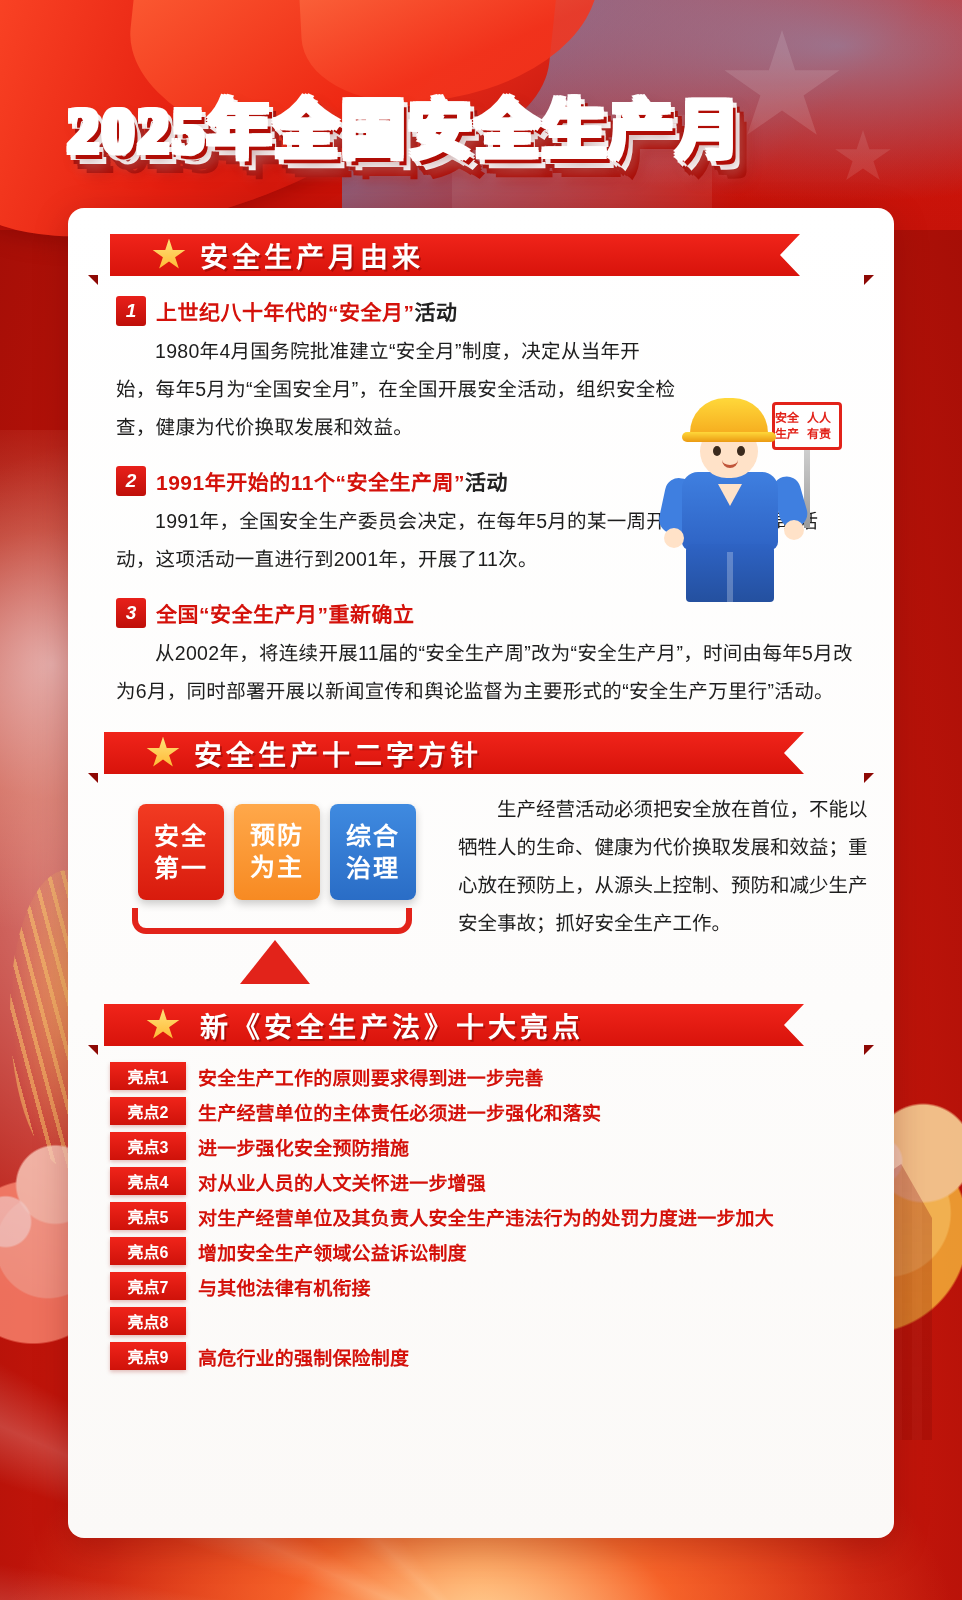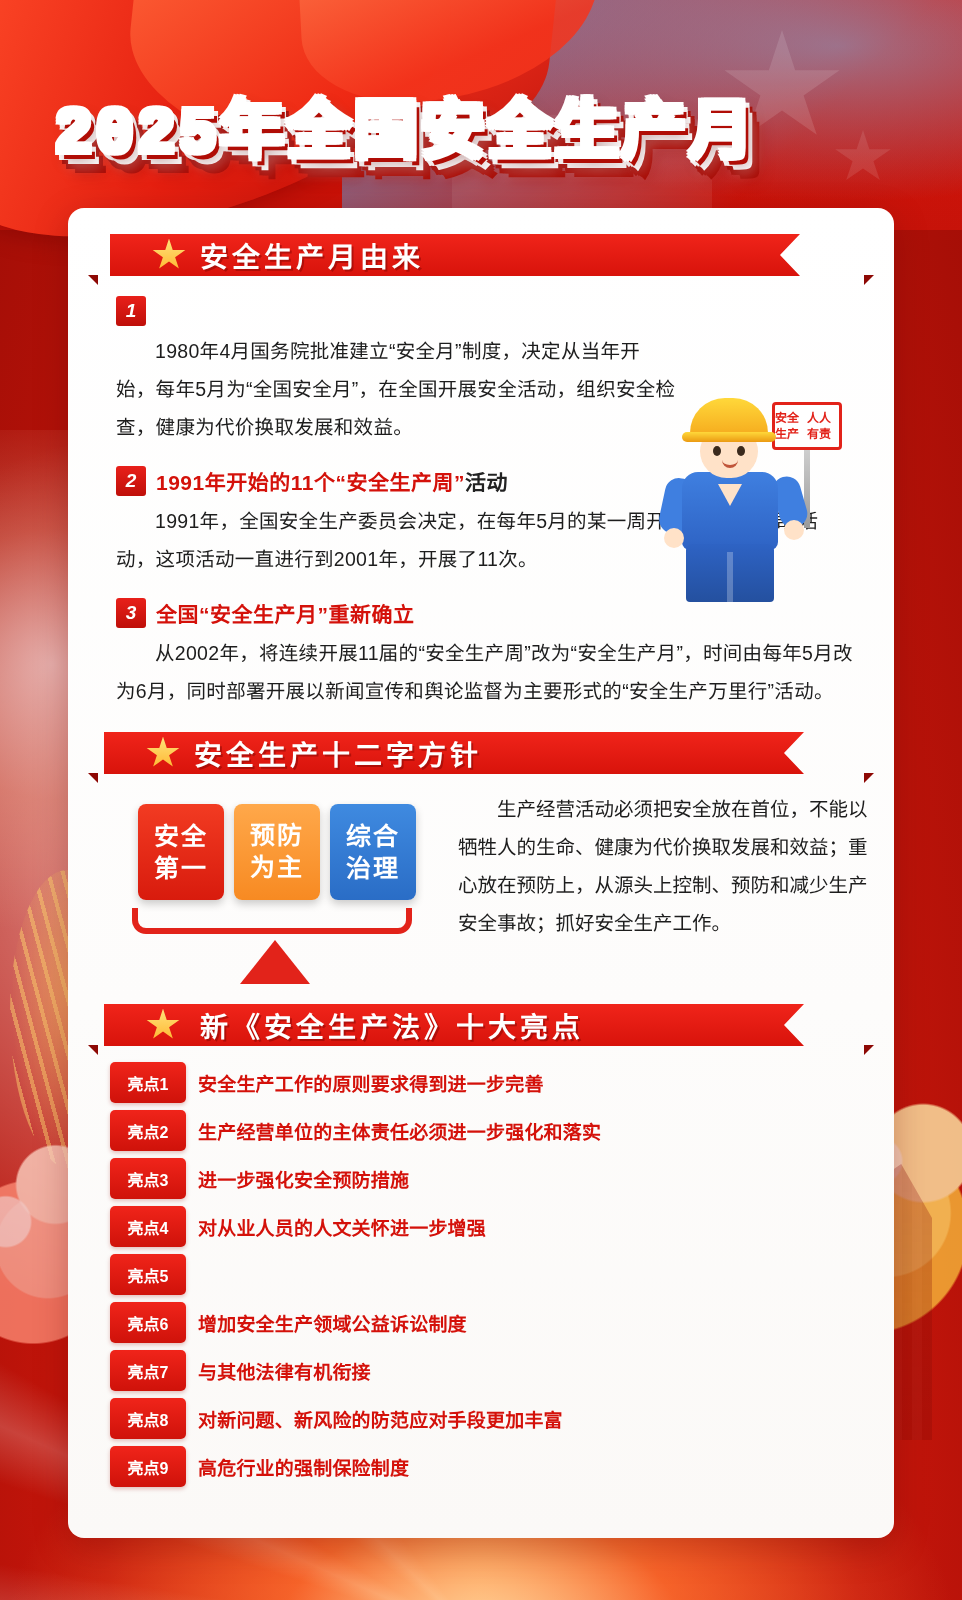--- a/index.html
+++ b/index.html
@@ -128,21 +128,21 @@
        rgba(255,255,255,0) 38deg, rgba(255,255,255,0.2) 44deg, rgba(255,255,255,0) 50deg,
        rgba(255,255,255,0) 58deg, rgba(255,255,255,0.16) 64deg, rgba(255,255,255,0) 72deg);
   }
 
   
   .poster-title {
     position: absolute; top: 78px; left: 0; width: 810px;
     text-align: center;
     font-size: 64px; font-weight: 900; letter-spacing: 3px;
     color: #ffe9c2;
-    font-family: Liberation Mono, monospace;
+    font-family: Liberation Serif, serif;
     text-shadow:
       0 0 0 #fff,
       3px 0 0 #fff, -3px 0 0 #fff, 0 3px 0 #fff, 0 -3px 0 #fff,
       3px 3px 0 #fff, -3px 3px 0 #fff, 3px -3px 0 #fff, -3px -3px 0 #fff,
       6px 7px 0 #b00d06, 7px 9px 14px rgba(90,0,0,0.45);
     background: linear-gradient(180deg, #fff7e0 0%, #ffd98f 48%, #ffbe57 52%, #ffe9b8 100%);
     -webkit-background-clip: text; background-clip: text;
     -webkit-text-fill-color: transparent;
     filter: drop-shadow(4px 5px 0 #ffffff) drop-shadow(7px 9px 0 #a90c06);
   }
@@ -279,25 +279,25 @@
   }
   .policy-text {
     position: absolute; left: 360px; top: 0; width: 410px;
     font-size: 19.5px; line-height: 38px; color: #1d1d1d; text-indent: 39px;
   }
 
   
   .hl-list { margin: 16px 0 0 12px; display: flex; flex-direction: column; gap: 7px; }
   .hl-row { display: flex; align-items: center; gap: 12px; }
   .hl-tag {
-    flex: none; min-width: 76px; height: 41px; padding: 0 8px;
+    flex: none; min-width: 76px; height: 28px; padding: 0 8px;
     background: linear-gradient(180deg,#f0241a 0%, #cf120a 100%);
     color: #fff; font-size: 16px; font-weight: 800;
     display: flex; align-items: center; justify-content: center;
-    border-radius: 5px;
+    border-radius: 0;
     box-shadow: 0 2px 4px rgba(150,10,5,.25);
   }
   .hl-text { font-size: 19px; font-weight: 700; color: #d4110a; letter-spacing: .2px; }
 </style>
 </head>
 <body>
 
 <div class="bg-layer">
   <div class="top-band">
     <div class="sky"></div>
@@ -348,20 +348,23 @@
       <div class="w-face">
         <span class="w-eye l"></span>
         <span class="w-eye r"></span>
         <span class="w-smile"></span>
       </div>
       <div class="w-helmet"></div>
     </div>
 
     <div class="num-head">
       <span class="num-badge">1</span>
+      <span class="num-title">
+        <span>上世纪八十年代的“安全月”</span><span class="blk">活动</span>
+      </span>
     </div>
     <p class="para narrow">1980年4月国务院批准建立“安全月”制度，决定从当年开始，每年5月为“全国安全月”，在全国开展安全活动，组织安全检查，健康为代价换取发展和效益。</p>
 
     <div class="num-head">
       <span class="num-badge">2</span>
       <span class="num-title">
         <span>1991年开始的11个“安全生产周”</span><span class="blk">活动</span>
       </span>
     </div>
     <p class="para">1991年，全国安全生产委员会决定，在每年5月的某一周开展“安全生产周”活动，这项活动一直进行到2001年，开展了11次。</p>
@@ -421,32 +424,32 @@
     <div class="hl-row">
       <span class="hl-tag">亮点3</span>
       <span class="hl-text">进一步强化安全预防措施</span>
     </div>
     <div class="hl-row">
       <span class="hl-tag">亮点4</span>
       <span class="hl-text">对从业人员的人文关怀进一步增强</span>
     </div>
     <div class="hl-row">
       <span class="hl-tag">亮点5</span>
+      <span class="hl-text">对生产经营单位及其负责人安全生产违法行为的处罚力度进一步加大</span>
     </div>
     <div class="hl-row">
       <span class="hl-tag">亮点6</span>
       <span class="hl-text">增加安全生产领域公益诉讼制度</span>
     </div>
     <div class="hl-row">
       <span class="hl-tag">亮点7</span>
       <span class="hl-text">与其他法律有机衔接</span>
     </div>
     <div class="hl-row">
       <span class="hl-tag">亮点8</span>
-      <span class="hl-text">对新问题、新风险的防范应对手段更加丰富</span>
     </div>
     <div class="hl-row">
       <span class="hl-tag">亮点9</span>
       <span class="hl-text">高危行业的强制保险制度</span>
     </div>
   </div>
 
 </div>
 
 </body></html>

